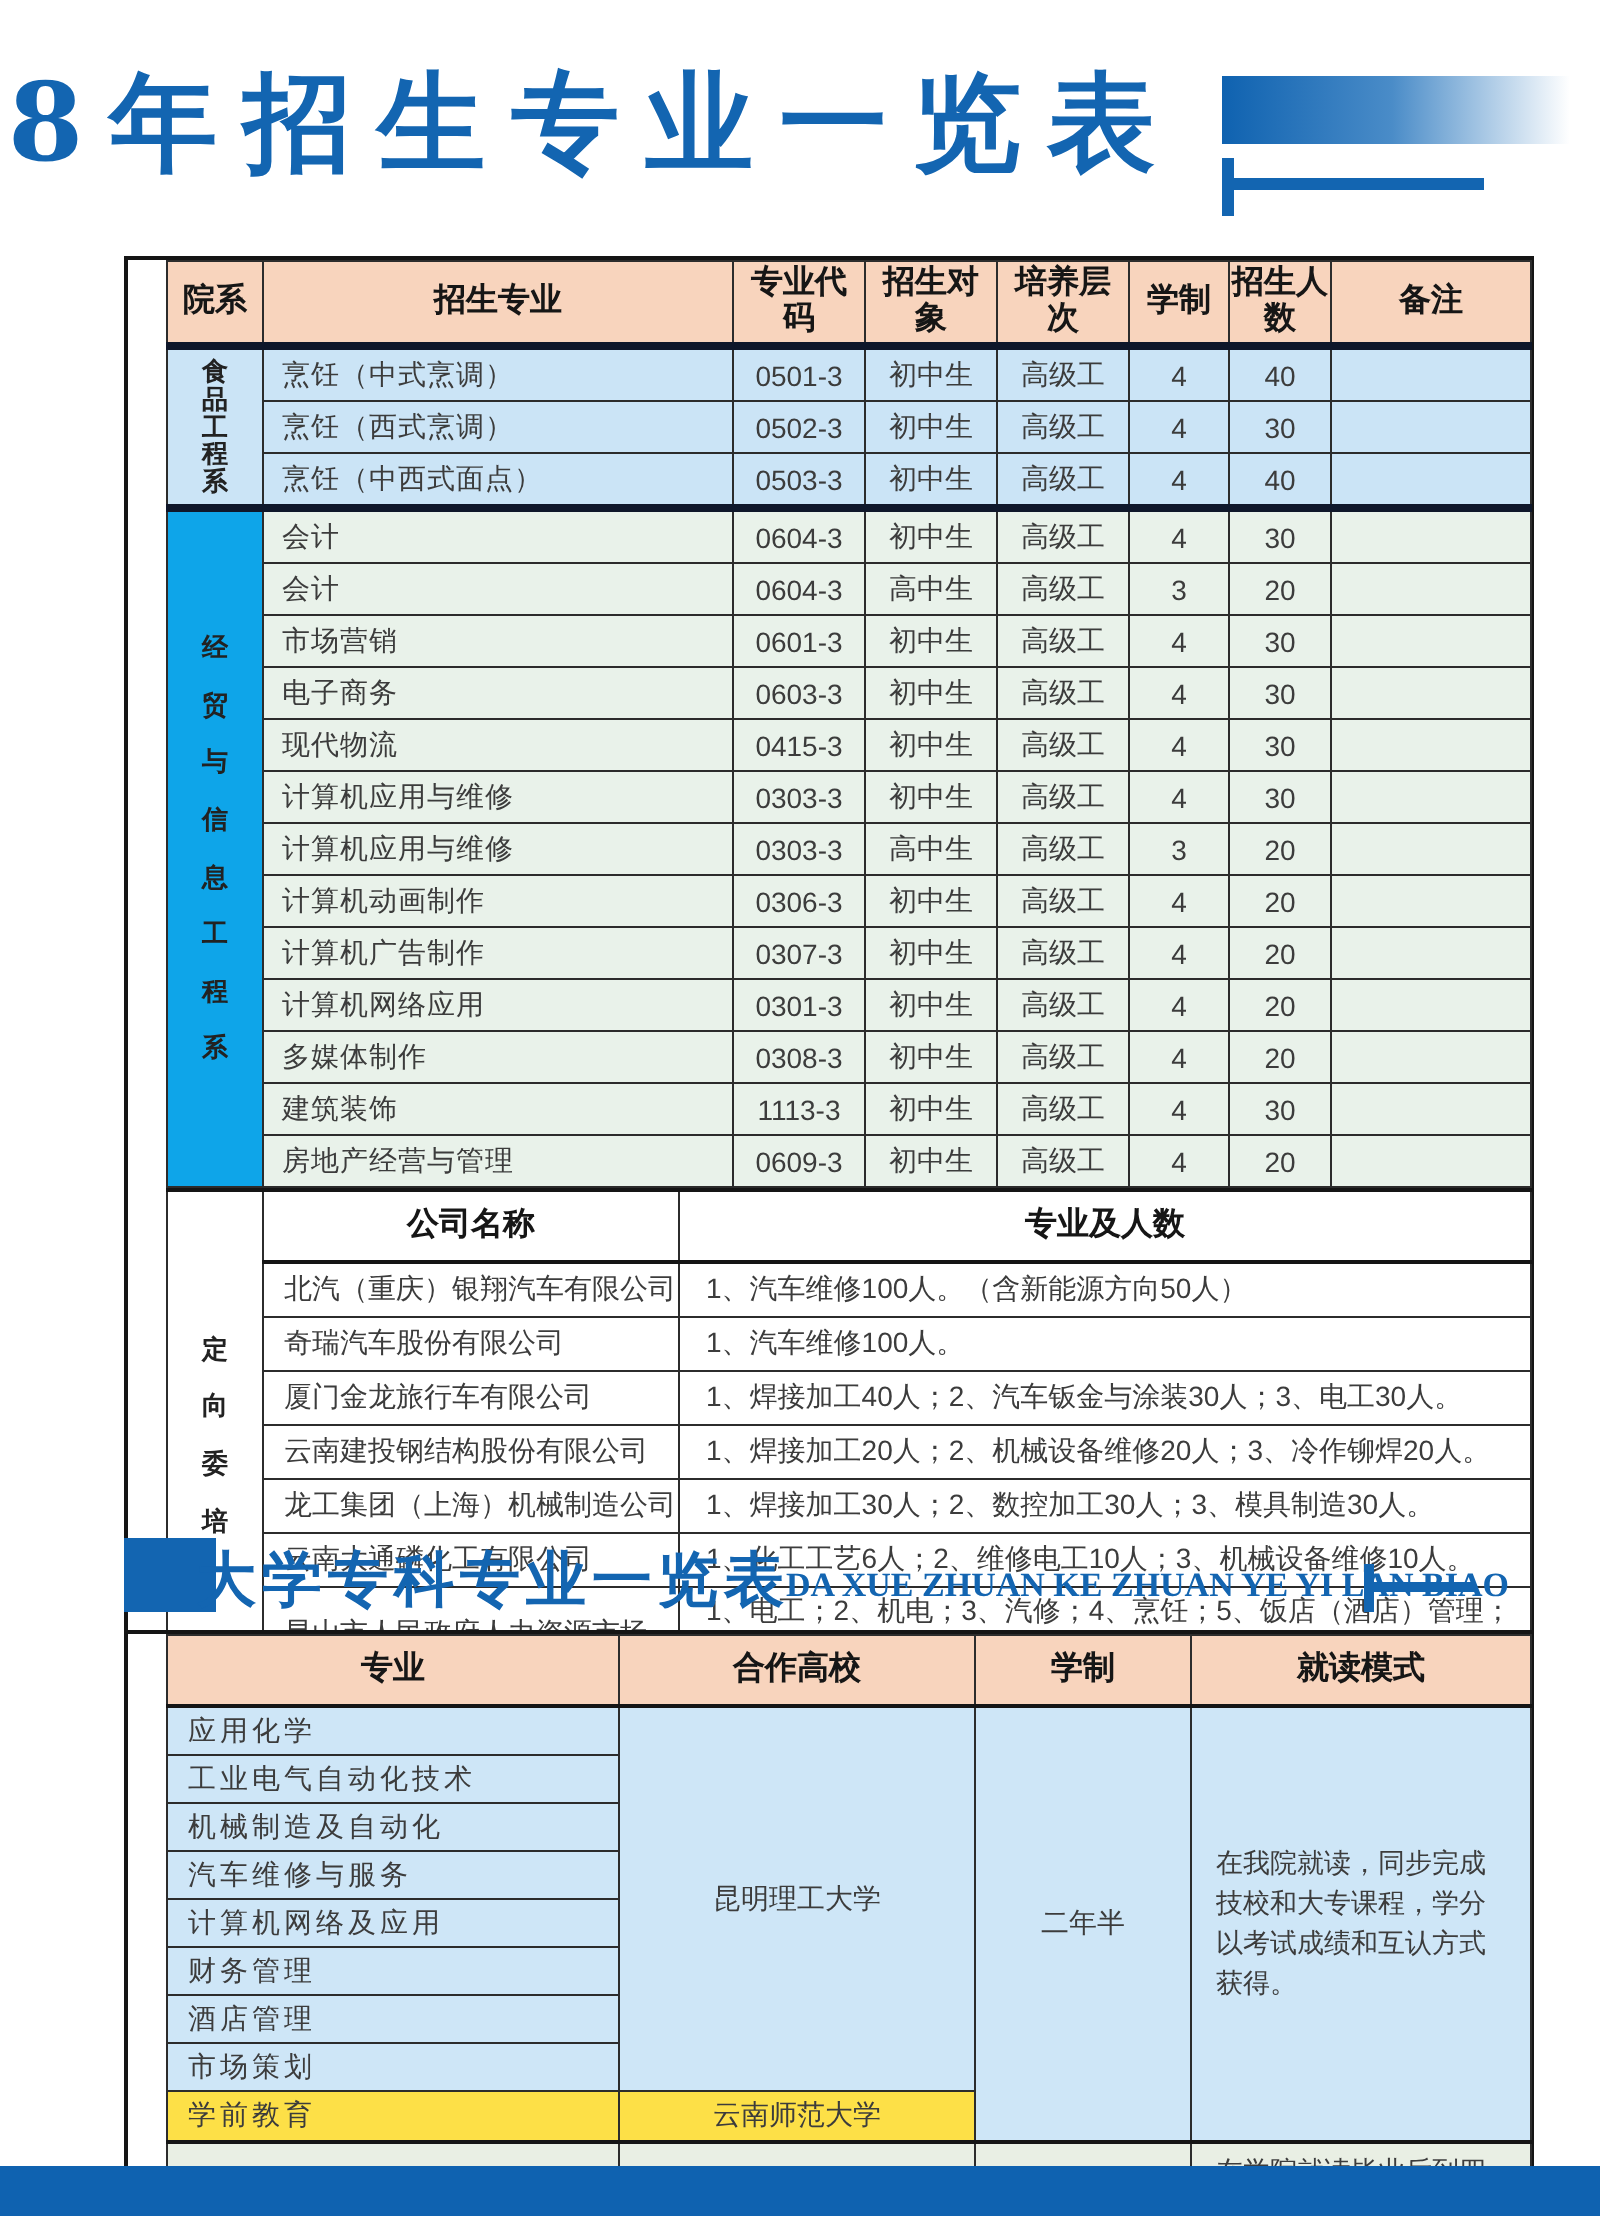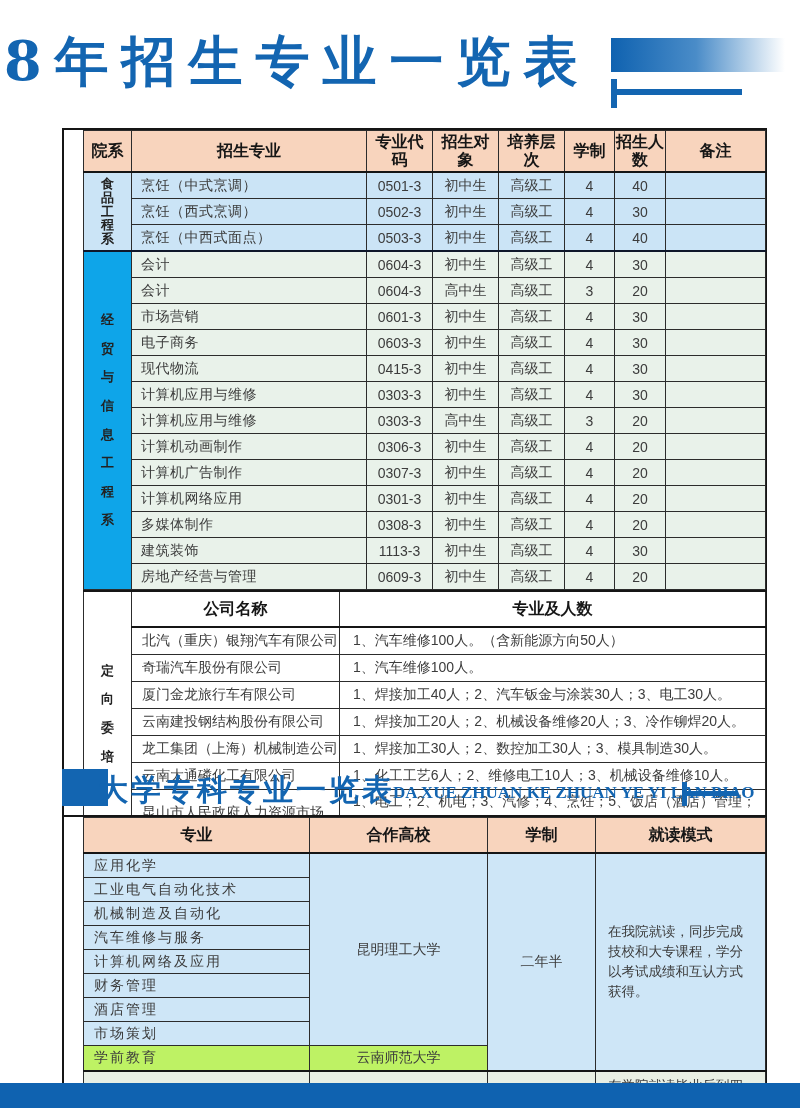--- a/index.html
+++ b/index.html
@@ -37,21 +37,21 @@
   th{
     background:#f8d4bd;color:#161616;font-weight:bold;font-size:16px;
     text-align:center;line-height:1.15;border-bottom:2px solid #151515;
   }
   .t1a th{height:38px;}
   .t1a td{height:23px;font-size:14px;}
   .t1b .sub-th{height:32px;background:#ffffff;border-bottom:2px solid #151515;}
   .t1b td.body-cell{height:24px;font-size:14px;background:#ffffff;}
   .t1b tr.tall td.body-cell{height:44px;line-height:1.55;}
   .t1b{border-top:2px solid #151515;}
-  tr.group-start td{border-top:2px solid #0f172a;}
+  tr.group-start td{border-top:4px solid #0f172a;}
 
   td.c{text-align:center;}
   td.name{text-align:left;padding-left:9px;letter-spacing:0.5px;}
   td.company{text-align:left;padding-left:10px;}
   td.majors{text-align:left;padding-left:13px;}
 
   .tone-blue td{background:#cbe4f6;}
   .tone-green td{background:#e9f2ea;}
   td.dept{background:#cbe4f6;text-align:center;vertical-align:middle;padding:0;}
   td.dept.white{background:#ffffff;}
@@ -73,21 +73,21 @@
     font-family:"Liberation Serif", serif;font-weight:bold;font-size:17px;color:#1365b1;
   }
   .sec2-bar-v{position:absolute;left:682px;top:782px;width:5px;height:24px;background:#1365b1;}
   .sec2-bar-h{position:absolute;left:687px;top:791px;width:51px;height:5px;background:#1365b1;}
 
   
   .t2 th{height:32px;}
   .t2 td{font-size:14px;background:#cee6f7;}
   .t2 td.major{height:21px;text-align:left;padding-left:10px;letter-spacing:2px;}
   .t2 td.c{text-align:center;}
-  .t2 tr.yellow td{background:#bef264;height:22px;}
+  .t2 tr.yellow td{background:#fde047;height:22px;}
   .t2 tr.aviation td{background:#e9efe4;height:42px;border-top:2px solid #151515;}
   .t2 td.mode{
     text-align:left;vertical-align:middle;padding:4px 12px;font-size:13.5px;line-height:1.5;
   }
   .t2 .wrap5{display:inline-block;width:5em;word-break:break-all;line-height:1.45;text-align:center;}
 
   .footer-bar{position:absolute;left:0;top:1083px;width:800px;height:25px;background:#0f62b0;}
 </style>
 </head>
 <body>

